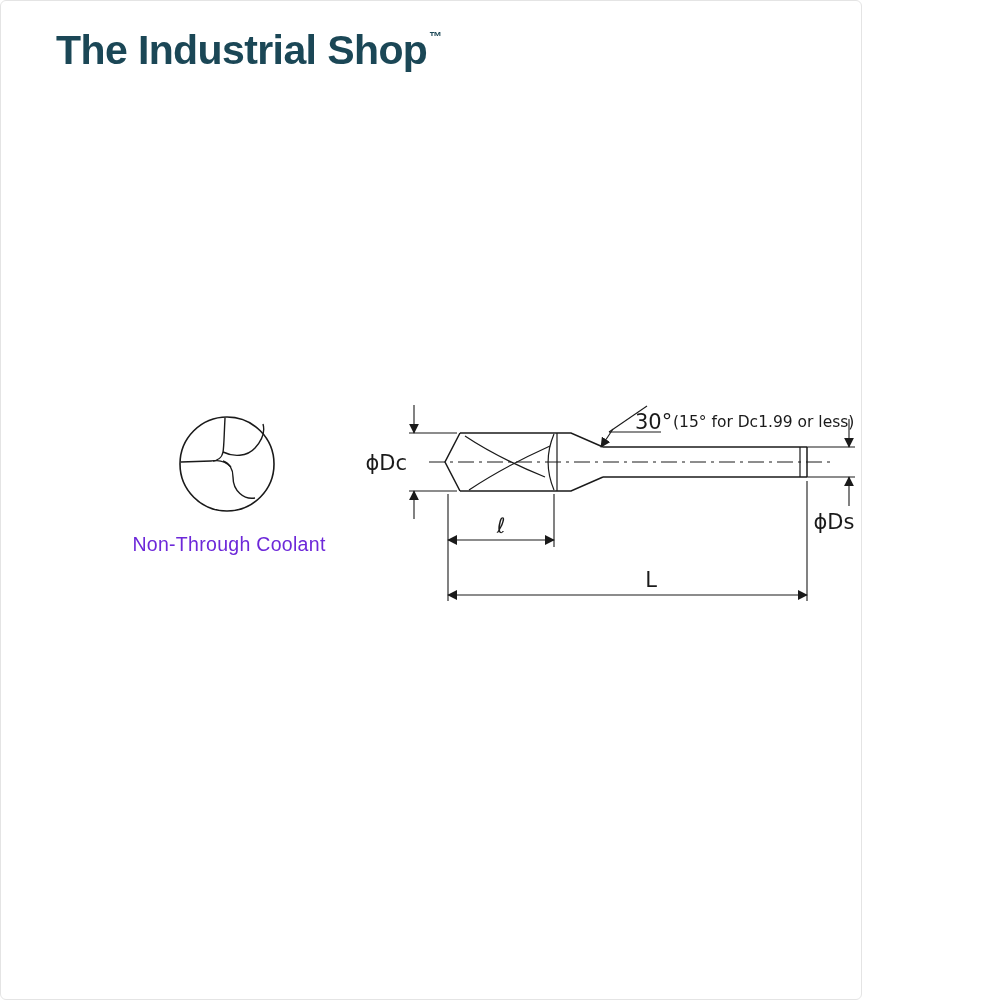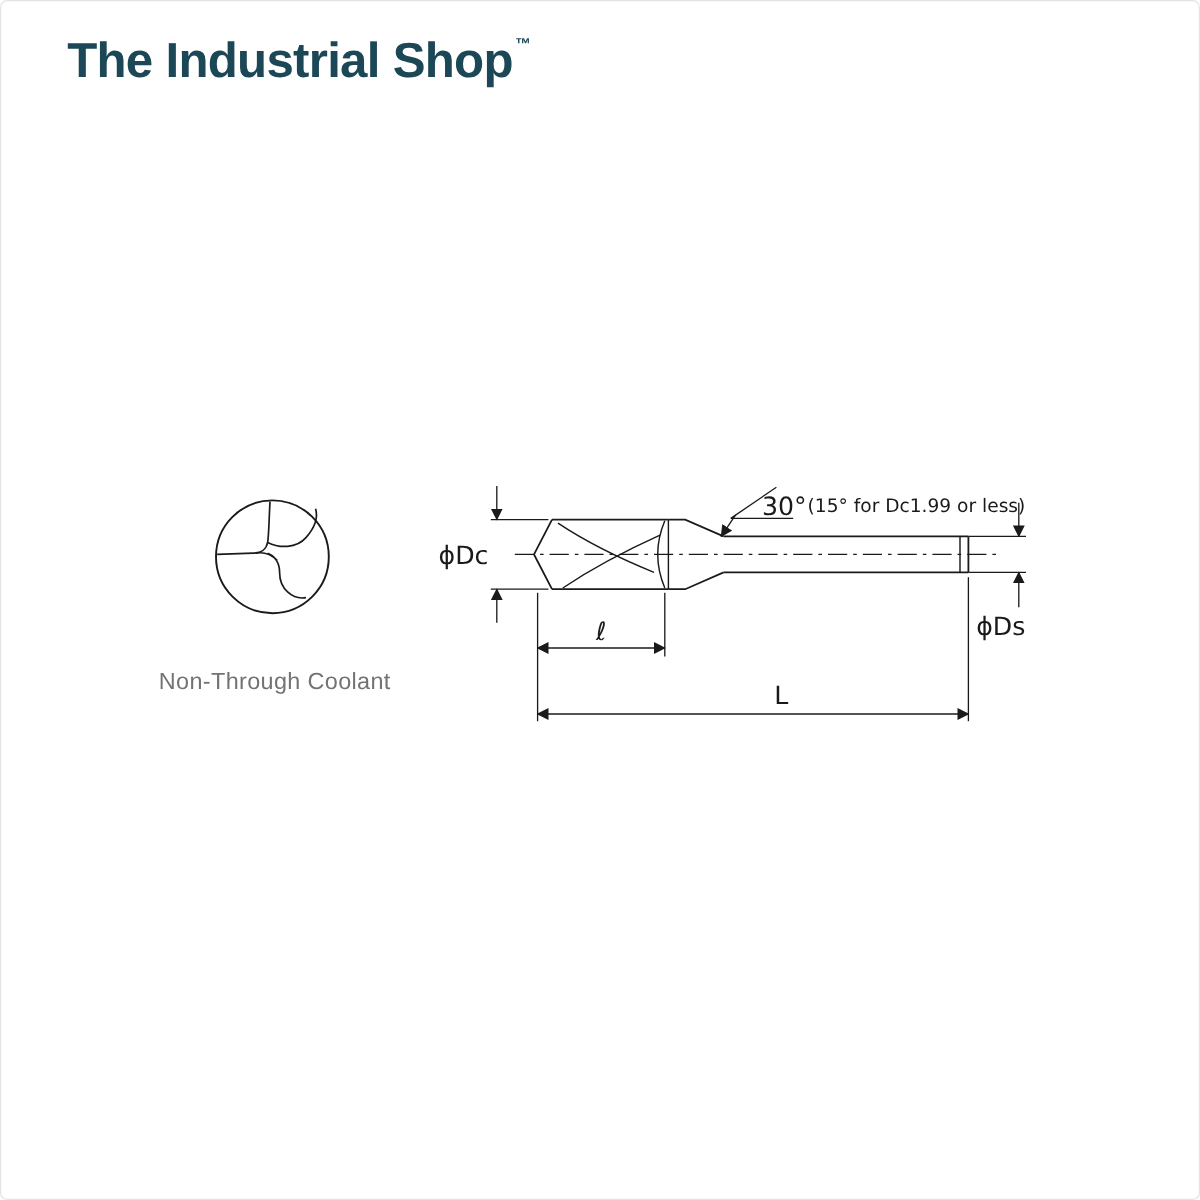--- a/index.html
+++ b/index.html
@@ -1,18 +1,18 @@
 <!DOCTYPE html>
 <html><head>
 <meta charset="utf-8">
 <style>
   html,body{margin:0;padding:0;background:#fff;}
   .page{
     position:relative;
-    width:1000px;height:1000px;
+    width:862px;height:1000px;
     background:#ffffff;
     border:1px solid #e4e4e4;
     border-radius:6px;
     box-sizing:border-box;
     overflow:hidden;
     font-family:"Liberation Sans", sans-serif;
   }
   .brand{
     position:absolute;
     left:55px;top:26px;
@@ -25,27 +25,27 @@
   .brand .tm{
     font-size:13px;
     font-weight:700;
     vertical-align:top;
     position:relative;
     top:2px;
     margin-left:2px;
   }
   .caption{
     position:absolute;
-    left:118px;top:556px;
+    left:118px;top:532px;
     width:220px;
     text-align:center;
     font-size:19.5px;
     font-weight:500;
     letter-spacing:0.3px;
-    color:#737373;
+    color:#6d28d9;
   }
   svg{position:absolute;left:0;top:0;}
   .dim-text{
     font-family:"DejaVu Sans", sans-serif;
     fill:#1a1a1a;
   }
 </style>
 </head>
 <body>
 

